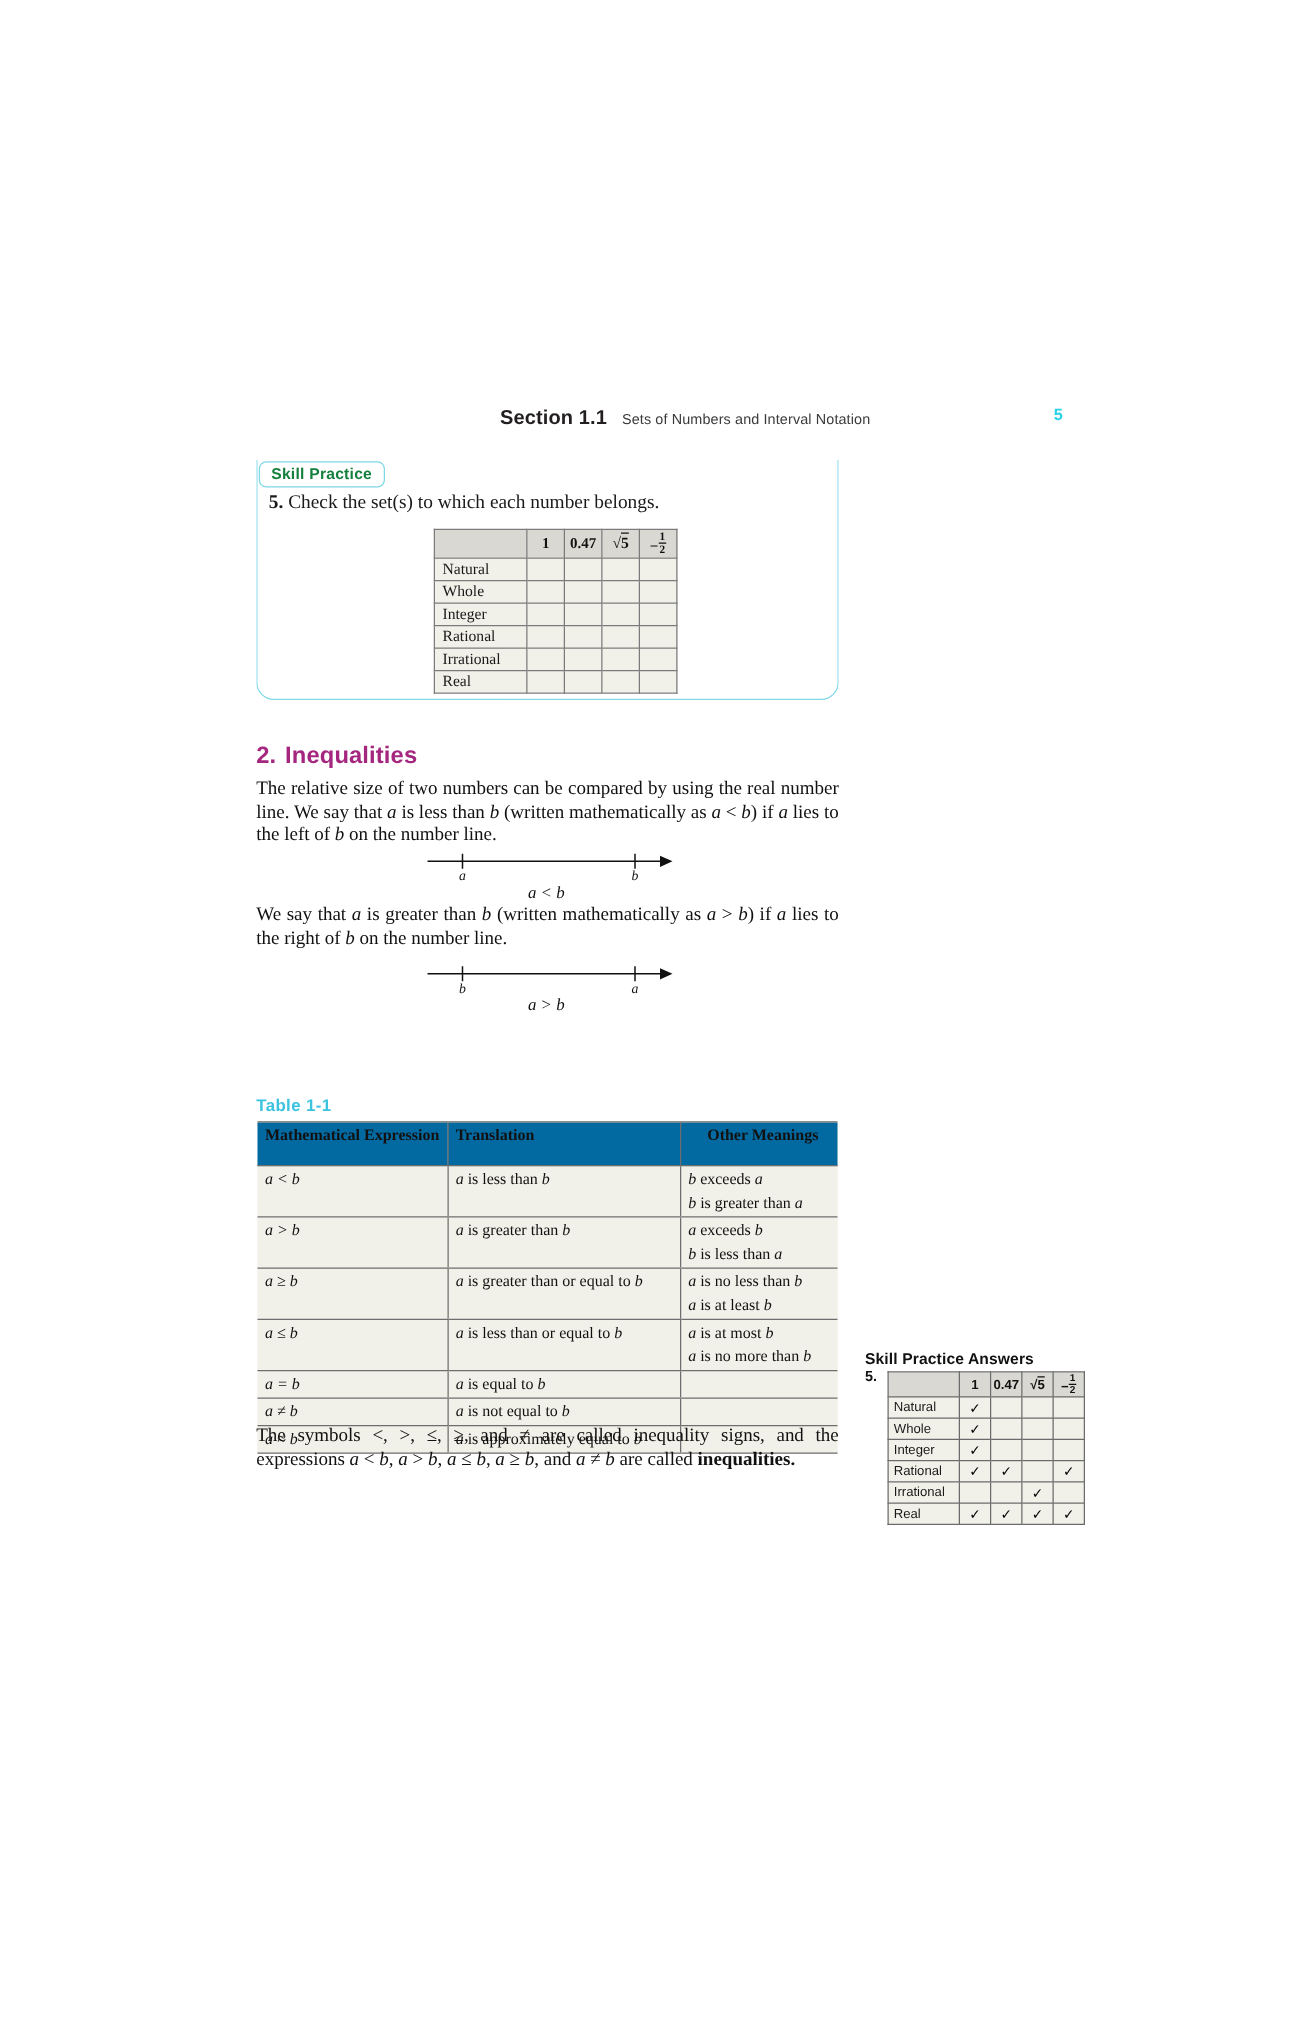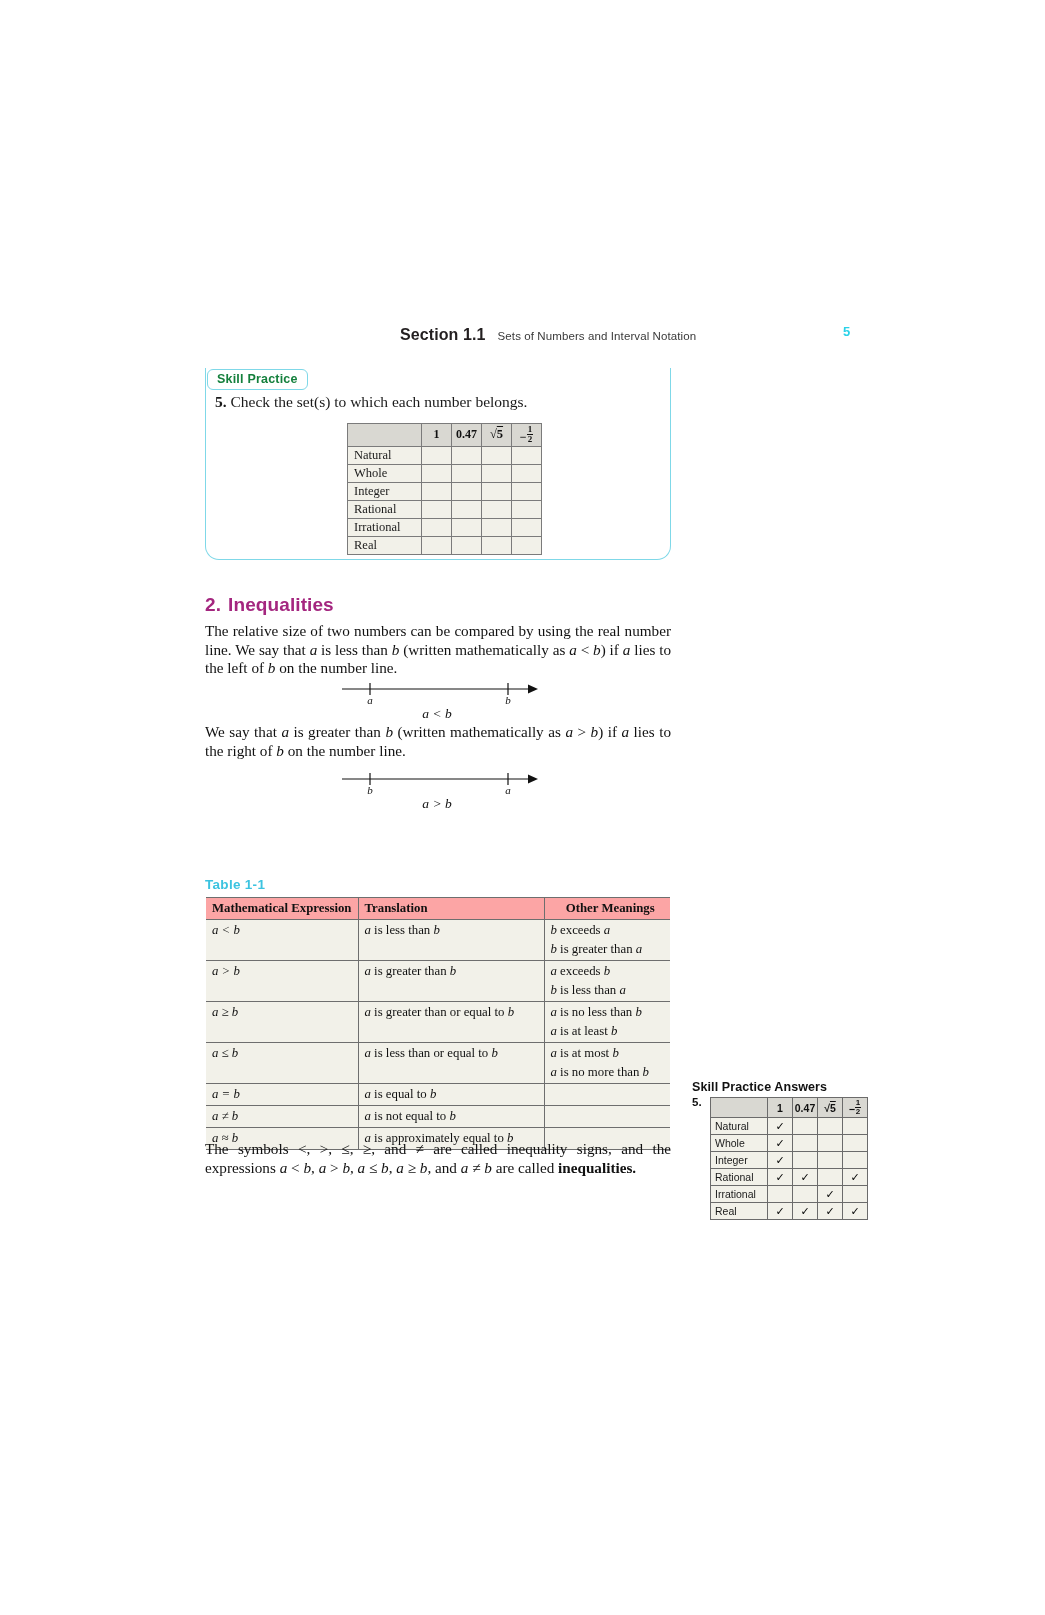--- a/index.html
+++ b/index.html
@@ -120,22 +120,22 @@
   #t11{
     position:absolute;left:206px;top:897px;width:464px;
     border-collapse:collapse;background:#f2f1e9;
   }
   #t11 th,#t11 td{
     border-left:none;border-right:none;
     font-size:12.8px;color:#111;vertical-align:top;
     padding:3px 0 3px 6px;box-sizing:border-box;
   }
   #t11 thead th{
-    background:#fca5a5;font-weight:bold;border-top:1.6px solid #6e6e6e;
-    border-bottom:1.1px solid #6e6e6e;padding:3px 0 3px 6px;
+    background:#0369a1;font-weight:bold;border-top:1.6px solid #6e6e6e;
+    border-bottom:1.1px solid #6e6e6e;padding:3px 0 16px 6px;
     text-align:left;
   }
   #t11 thead th.c3{text-align:center;}
   #t11 tbody td{background:#f2f1e9;border-bottom:1.1px solid #6e6e6e;}
   #t11 tbody tr:last-child td{border-bottom:1.6px solid #6e6e6e;}
   #t11 .vr{border-left:1.1px solid #6e6e6e;}
   #t11 .colA{width:152px;}
   #t11 .colB{width:186px;margin-left:19px;}
   #t11 .colC{width:126px;}
   #t11 .ln2{display:block;margin-top:4px;}

